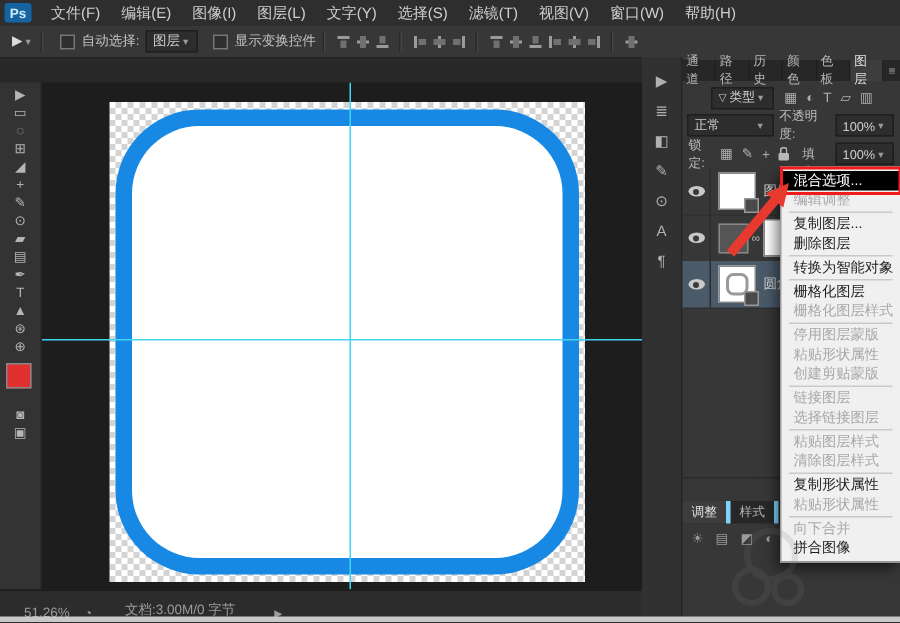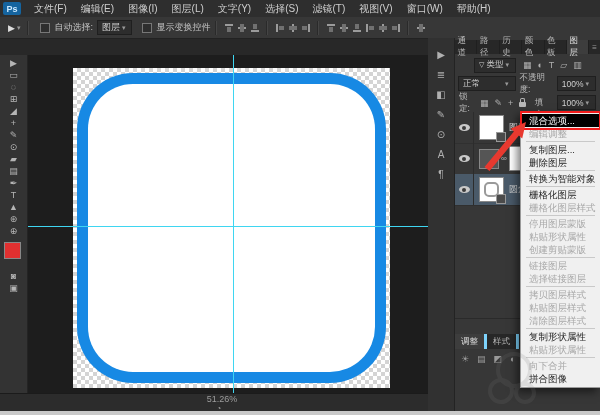--- a/index.html
+++ b/index.html
@@ -45,21 +45,21 @@
   
   .canvas{left:28px;top:55px;width:400px;height:338px;background:#1d1d1d;overflow:hidden;}
   .artboard{position:absolute;left:45px;top:13px;width:317px;height:320px;
             background:conic-gradient(#d4d4d4 25%,#ffffff 0 50%,#d4d4d4 0 75%,#ffffff 0);background-size:8px 8px;}
   .shape-blue{position:absolute;left:4px;top:5px;right:4px;bottom:5px;border-radius:56px;}
   .shape-white{position:absolute;left:15px;top:16px;right:15px;bottom:16px;border-radius:45px;}
   .guide-v{position:absolute;left:205px;top:0;width:1px;height:338px;}
   .guide-h{position:absolute;left:0;top:171px;width:400px;height:1px;}
   
   .statusbar{left:0;top:393px;width:428px;height:19px;background:#2c2c2c;border-top:1px solid #1b1b1b;
-             display:flex;align-items:center;font-size:9px;color:#9c9c9c;flex-direction:column;}
+             display:flex;align-items:flex-end;font-size:9px;color:#9c9c9c;}
   .bottomstrip{left:0;top:411px;width:600px;height:4px;background:#c9c9c9;z-index:1;}
   
   .rightregion{left:428px;top:38px;width:172px;height:373px;background:#2d2d2d;}
   .dockstrip{left:428px;top:38px;width:27px;height:373px;background:#313131;border-right:1px solid #232323;
              display:flex;flex-direction:column;align-items:center;padding-top:6px;box-sizing:border-box;}
   .dicon{height:20px;display:flex;align-items:center;justify-content:center;color:#b0b0b0;font-size:10px;width:100%;}
   .panel{left:455px;top:38px;width:145px;height:373px;background:#373737;}
   .ptabs{position:absolute;left:0;top:2px;width:145px;height:14px;background:#272727;display:flex;
          font-size:8.5px;color:#b5b5b5;align-items:stretch;}
   .ptab{padding:0 2.5px;display:flex;align-items:center;border-right:1px solid #1f1f1f;}
@@ -314,21 +314,20 @@
     <div class="mi">栅格化图层</div>
     <div class="mi dis">栅格化图层样式</div>
     <div class="msep"></div>
     <div class="mi dis">停用图层蒙版</div>
     <div class="mi dis">粘贴形状属性</div>
     <div class="mi dis">创建剪贴蒙版</div>
     <div class="msep"></div>
     <div class="mi dis">链接图层</div>
     <div class="mi dis">选择链接图层</div>
     <div class="msep"></div>
-    <div class="mi dis">拷贝图层样式</div>
     <div class="mi dis">粘贴图层样式</div>
     <div class="mi dis">清除图层样式</div>
     <div class="msep"></div>
     <div class="mi">复制形状属性</div>
     <div class="mi dis">粘贴形状属性</div>
     <div class="msep"></div>
     <div class="mi dis">向下合并</div>
     <div class="mi">拼合图像</div>
   </div>
 

